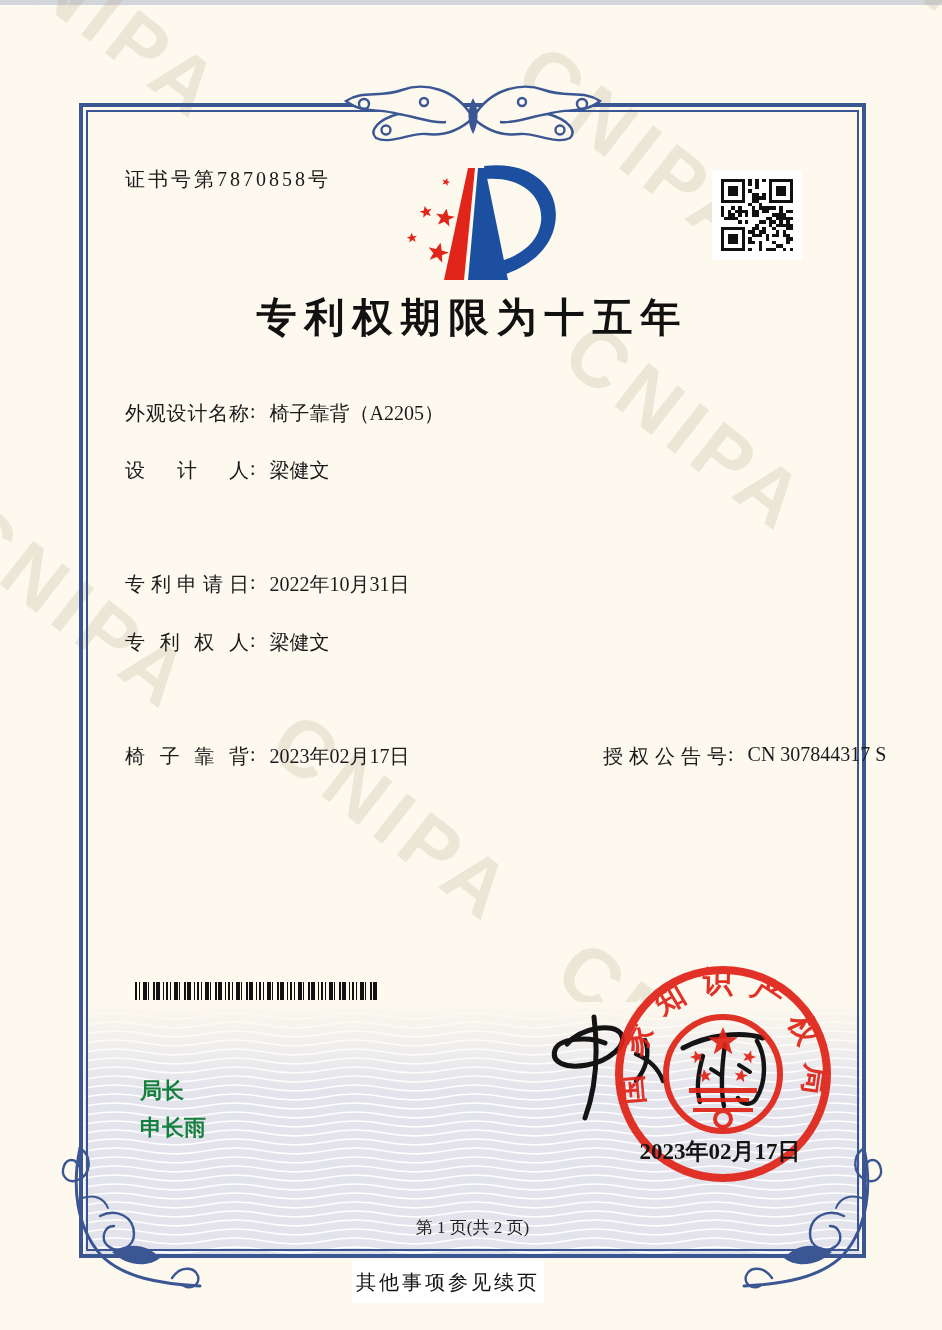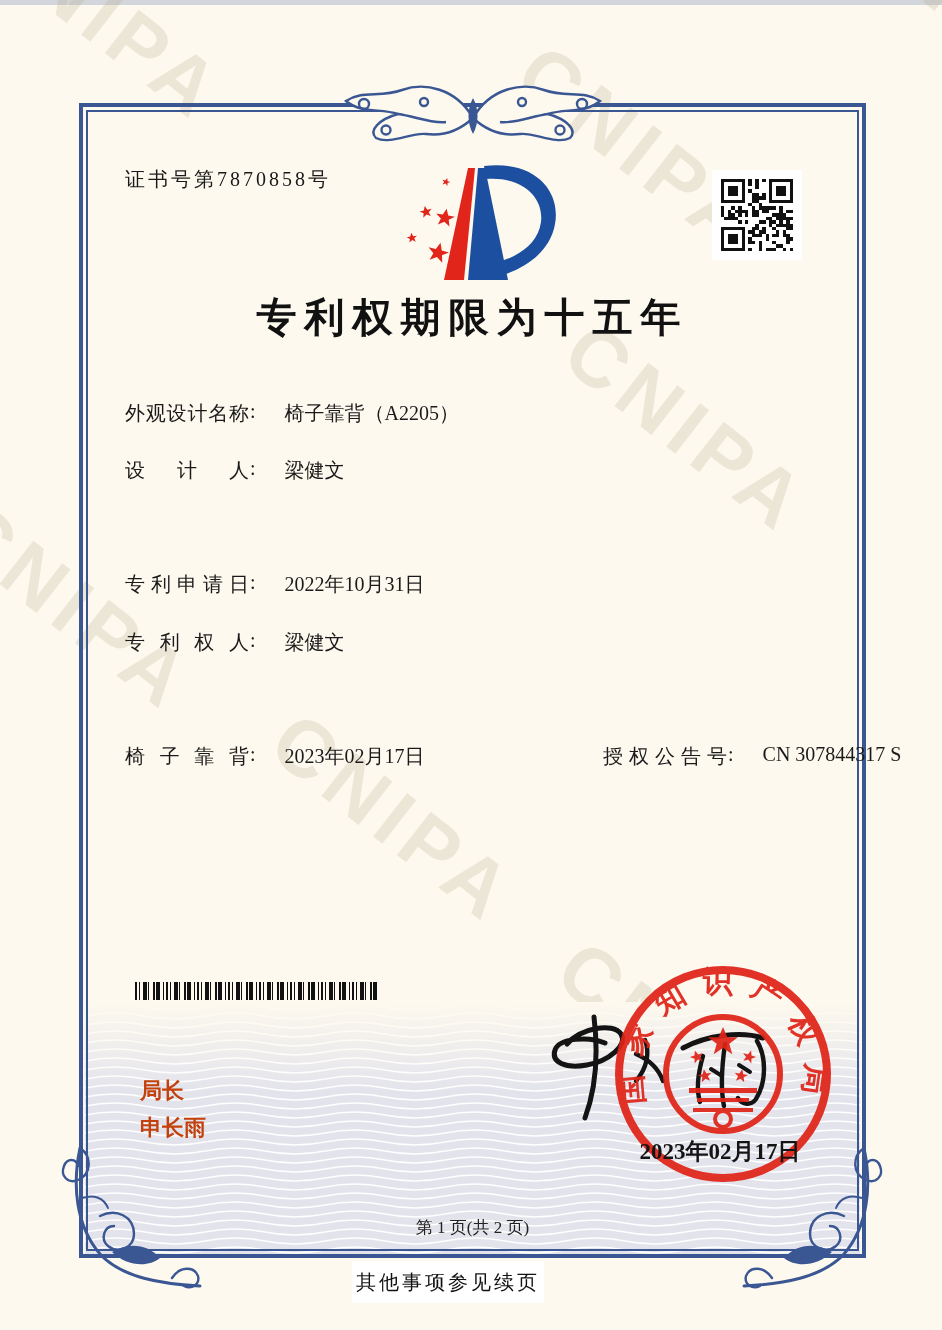--- a/index.html
+++ b/index.html
@@ -25,37 +25,37 @@
   .logo{position:absolute;left:398px;top:158px;}
   .qrbox{position:absolute;left:712px;top:170px;width:90px;height:90px;background:#fff;}
   .qrbox svg{position:absolute;left:9px;top:9px;}
 
   .title{position:absolute;left:79px;top:290px;width:787px;text-align:center;font-size:40px;
          font-weight:700;letter-spacing:8px;color:#111;}
 
   .field{position:absolute;left:125px;font-size:20px;color:#1a1a1a;white-space:nowrap;}
   .flabel{display:inline-block;width:124px;text-align:justify;text-align-last:justify;vertical-align:top;}
   .fcolon{display:inline-block;margin-left:1px;vertical-align:top;}
-  .fvalue{display:inline-block;margin-left:24px;vertical-align:top;}
+  .fvalue{display:inline-block;margin-left:9px;vertical-align:top;}
   .addr-val{white-space:normal;width:600px;line-height:28px;}
   .grant2{position:absolute;left:478px;top:0;font-family:Liberation Serif, serif;}
 
   .bodytext{position:absolute;left:125px;top:784px;width:722px;font-size:19.5px;color:#151515;
             line-height:29.5px;text-align:justify;}
   .bodytext p{margin:0;text-indent:2em;}
 
   .barcode{position:absolute;left:135px;top:982px;width:242px;height:18px;
     background-image:repeating-linear-gradient(90deg,
       #111 0 2px,transparent 2px 4px,#111 4px 5px,transparent 5px 8px,
       #111 8px 12px,transparent 12px 13px,#111 13px 14px,transparent 14px 18px,
       #111 18px 20px,transparent 20px 21px,#111 21px 25px,transparent 25px 28px,
       #111 28px 29px,transparent 29px 31px);}
 
   .signer{position:absolute;left:140px;font-family:"Liberation Sans","DejaVu Sans",sans-serif;
-          font-weight:700;font-size:22px;color:#c2410c;}
+          font-weight:700;font-size:22px;color:#15803d;}
   .sig{position:absolute;left:515px;top:1012px;}
 
   .seal{position:absolute;left:611px;top:962px;width:224px;height:224px;}
   .sealdate{position:absolute;left:600px;top:1136px;width:240px;text-align:center;
             font-size:23px;font-weight:600;color:#141414;}
 
   .pageno{position:absolute;left:79px;top:1216px;width:787px;text-align:center;font-size:17px;color:#222;}
   .contbox{position:absolute;left:352px;top:1261px;width:192px;height:42px;background:#fff;
            display:flex;align-items:center;justify-content:center;text-align:right;}
   .contbox span{font-size:20px;letter-spacing:3px;color:#111;}

